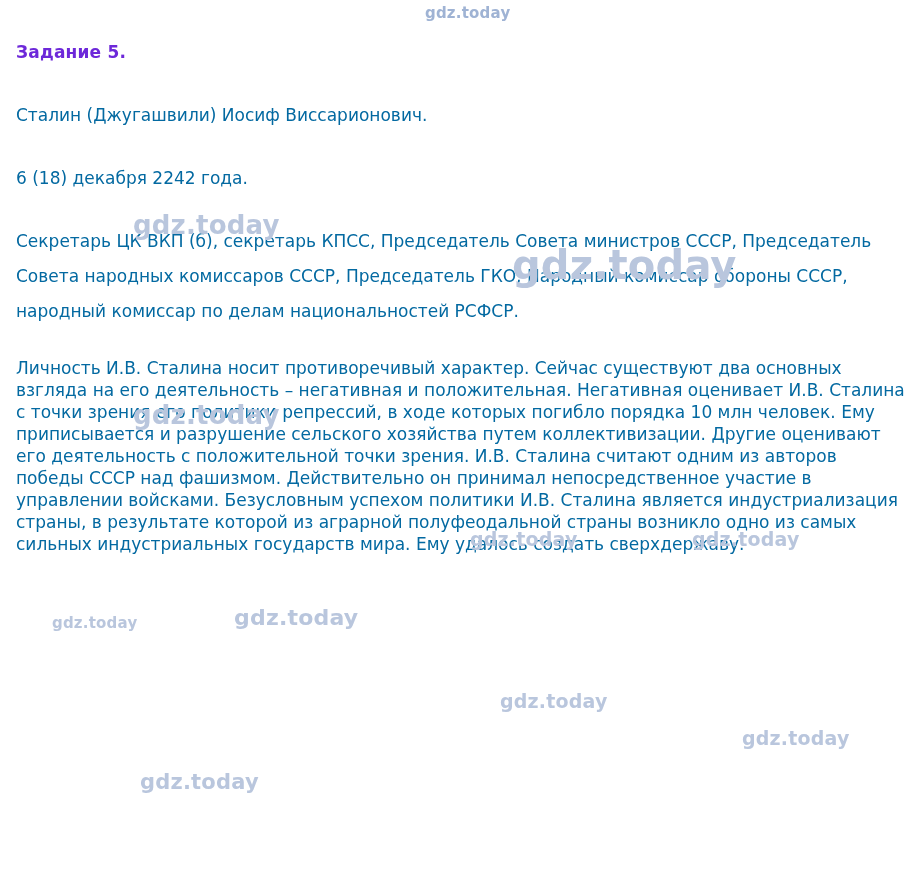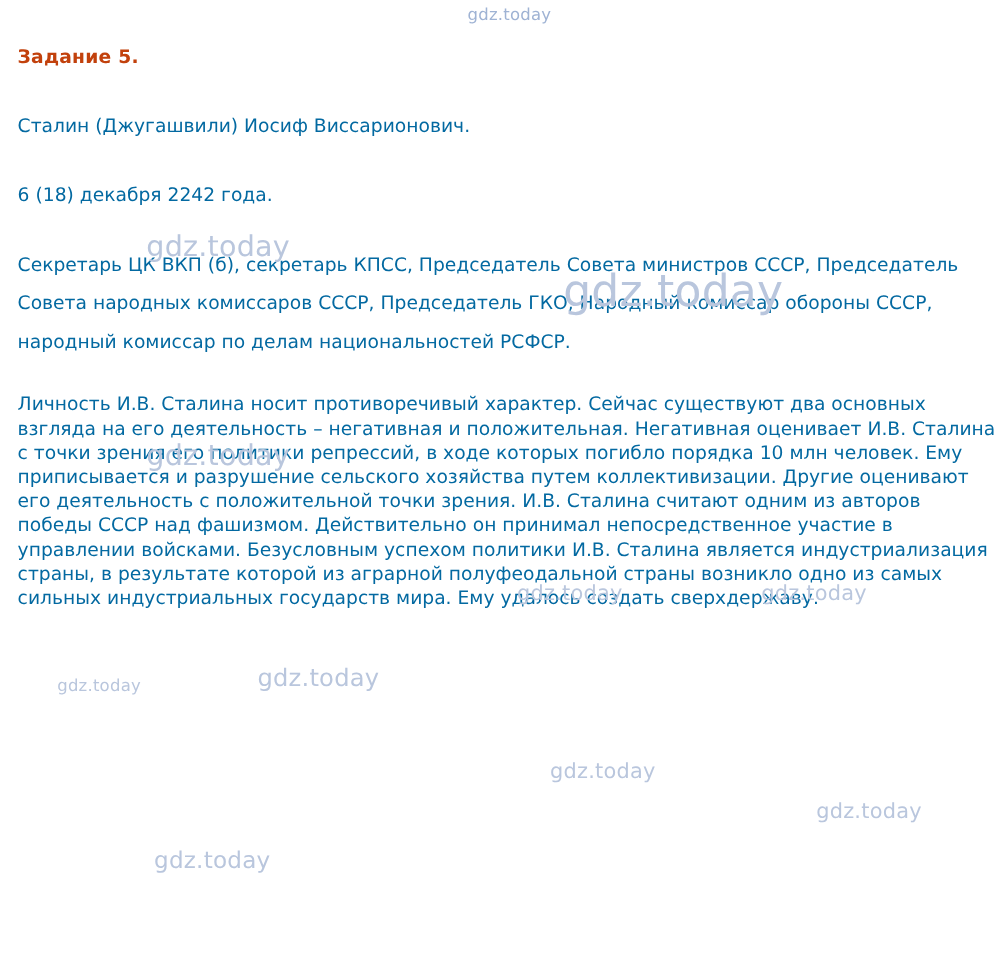--- a/index.html
+++ b/index.html
@@ -23,20 +23,21 @@
 
   
   .wm {
     position: absolute;
     color: #b9c6dd;
     font-family: "DejaVu Sans", sans-serif;
     white-space: nowrap;
     user-select: none;
     pointer-events: none;
     letter-spacing: 0.2px;
+    font-weight: bold;
   }
   .wm-top      { left: 425px; top: 4px;   font-size: 15px; color: #9fb3d4; }
   .wm-a        { left: 133px; top: 210px; font-size: 26px; }
   .wm-b        { left: 512px; top: 242px; font-size: 40px; }
   .wm-c        { left: 133px; top: 400px; font-size: 26px; }
   .wm-d        { left: 470px; top: 528px; font-size: 19px; }
   .wm-e        { left: 692px; top: 528px; font-size: 19px; }
   .wm-f        { left: 234px; top: 605px; font-size: 22px; }
   .wm-g        { left: 52px;  top: 614px; font-size: 15px; }
   .wm-h        { left: 500px; top: 690px; font-size: 19px; }
@@ -47,21 +48,21 @@
   .content {
     position: absolute;
     left: 16px;
     top: 42px;
     width: 890px;
   }
 
   .task-title {
     font-size: 17px;
     font-weight: bold;
-    color: #c2410c;
+    color: #6d28d9;
     margin: 0 0 36px 0;
     letter-spacing: 0.2px;
   }
 
   .para {
     font-size: 17px;
     line-height: 35px;
     margin: 0 0 28px 0;
     color: #0369a1;
   }

